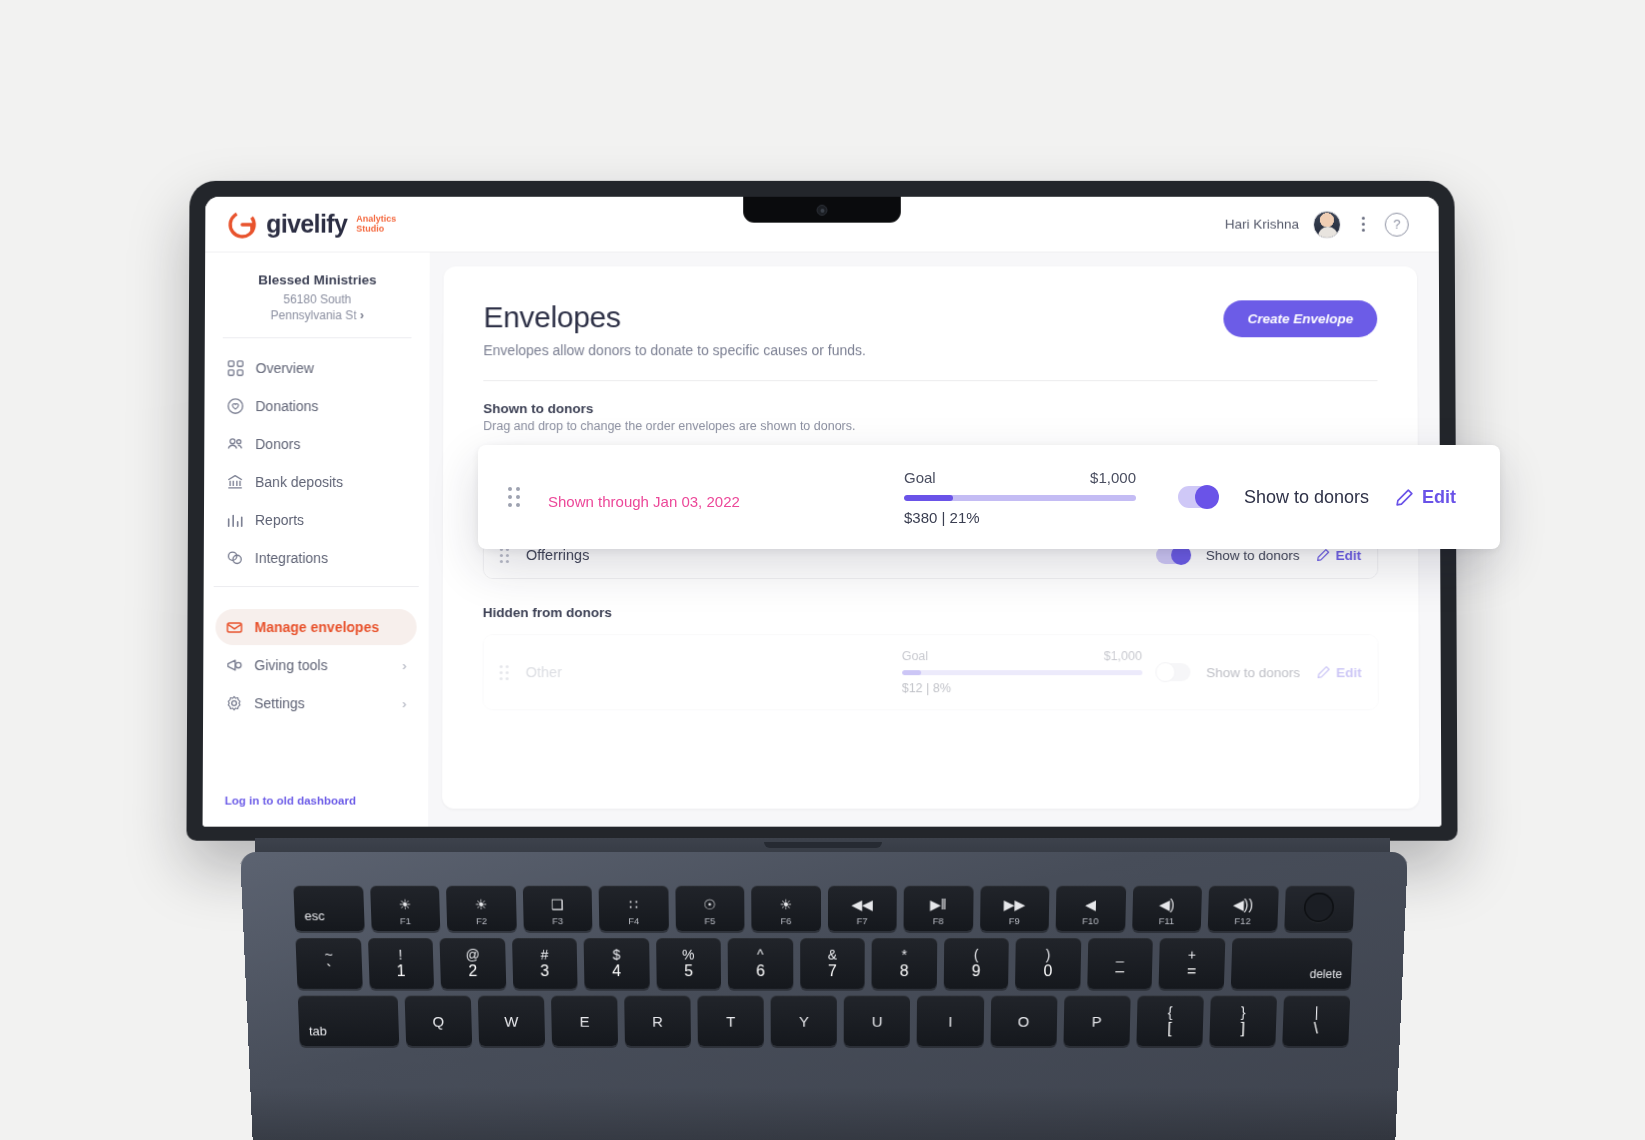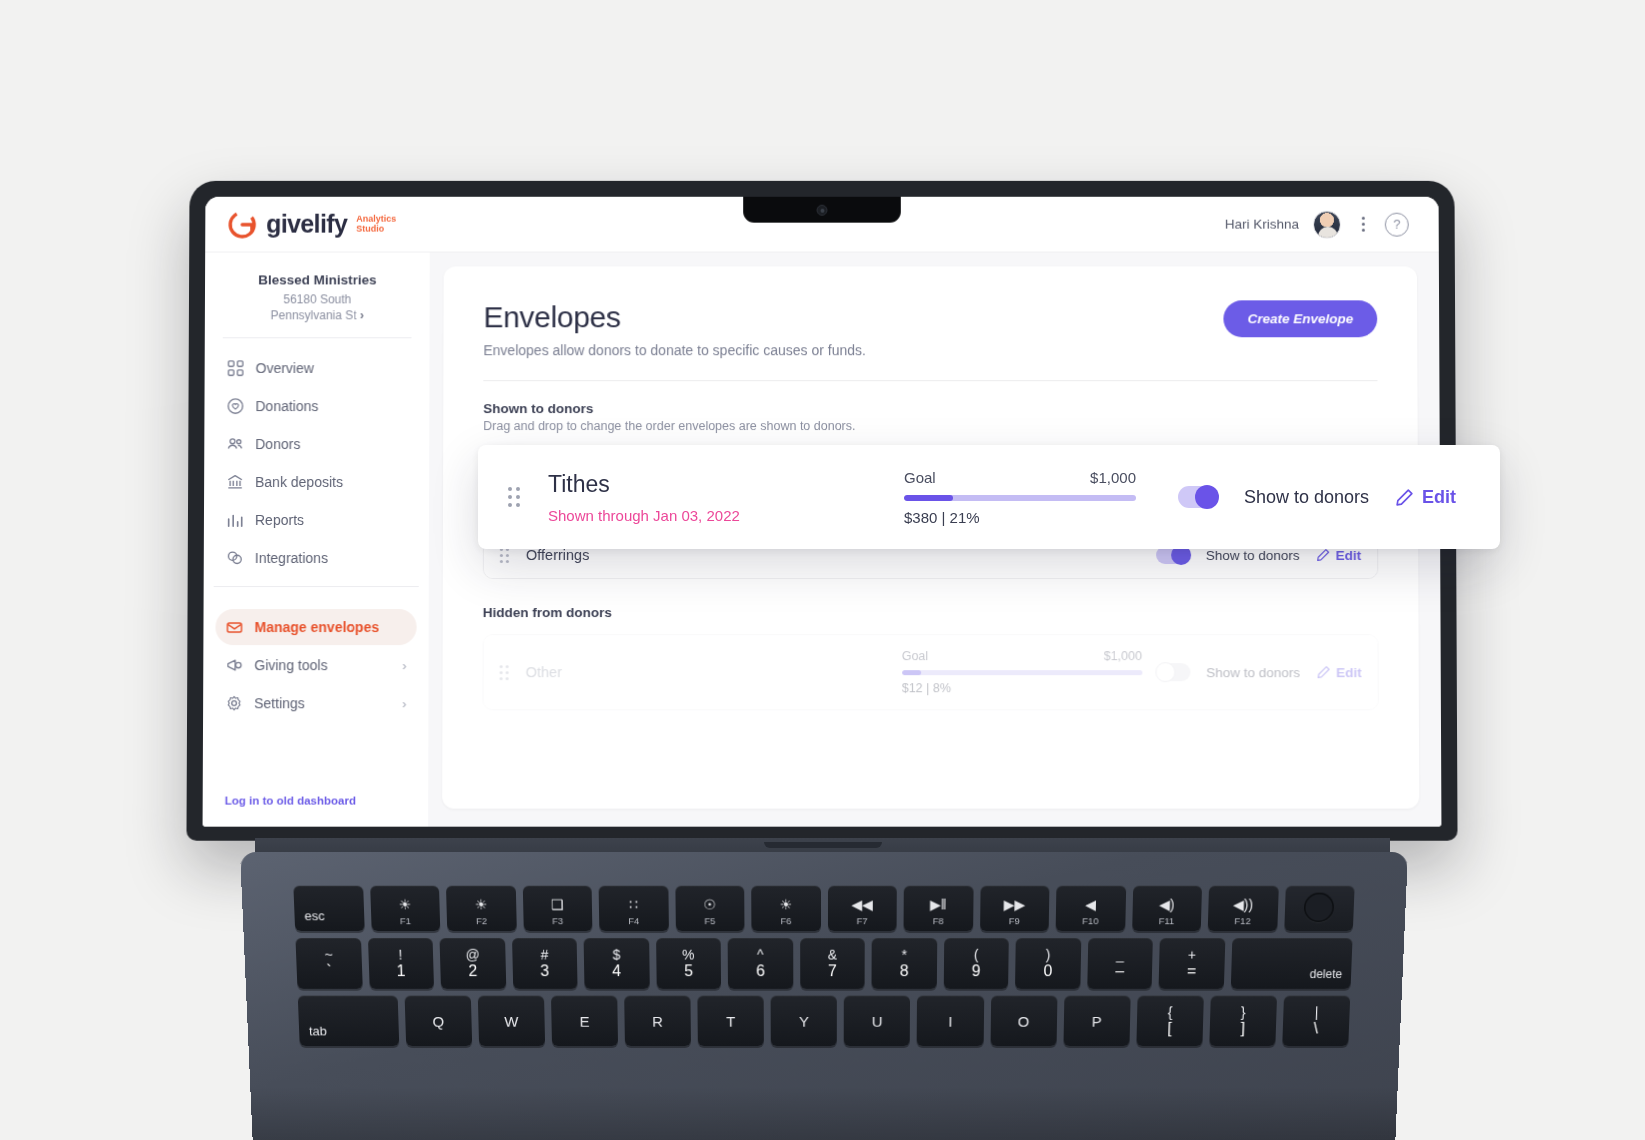--- a/index.html
+++ b/index.html
@@ -431,21 +431,20 @@
   <div class="float-card">
     <div class="fc-grip">
         <i></i>
         <i></i>
         <i></i>
         <i></i>
         <i></i>
         <i></i>
       </div>
     <div class="fc-name">
-      <div class="fc-title">Tithes</div>
       <div class="fc-sub">Shown through Jan 03, 2022</div>
     </div>
     <div class="fc-goal">
       <div class="fc-goal-top">
         <span class="fc-goal-lbl">Goal</span>
         <span class="fc-goal-amt">$1,000</span>
       </div>
       <div class="fc-bar">
         <i style="width: 21%;"></i>
       </div>

